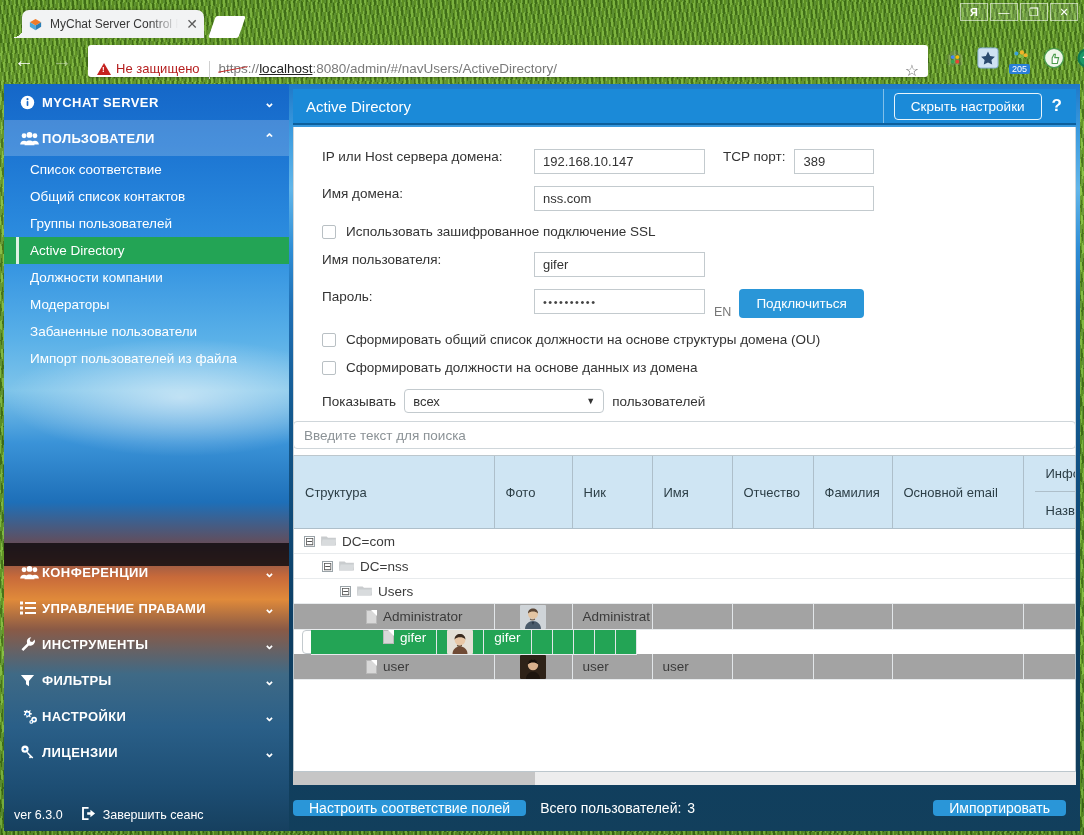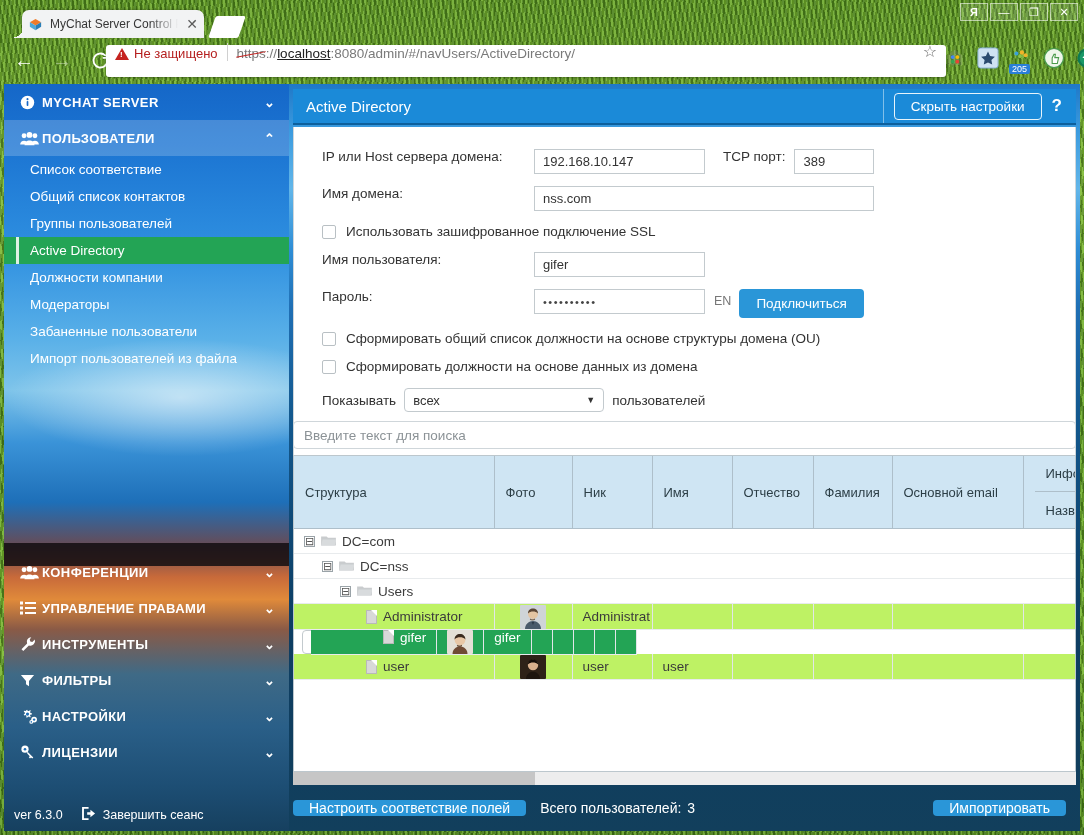--- a/index.html
+++ b/index.html
@@ -53,22 +53,22 @@
     font-family: "Liberation Sans", sans-serif;
   }
   .winbtn.ya { font-weight: bold; }
 
   .navbar { position: absolute; left: 0; top: 38px; width: 1084px; height: 46px; }
   .navicons { position:absolute; left: 10px; top: 8px; display:flex; align-items:center; gap: 10px; }
   .navicon { width: 28px; height: 28px; display:flex; align-items:center; justify-content:center;
              color: #fff; font-size: 20px; cursor: pointer; }
   .navicon.disabled { color: rgba(255,255,255,.45); }
   .omnibox {
-    position: absolute; left: 106px; top: 7px; width: 840px; height: 30px;
-    background: #fff; border-radius: 3px; display: flex; align-items: flex-end;
+    position: absolute; left: 88px; top: 7px; width: 840px; height: 30px;
+    background: #fff; border-radius: 3px; display: flex; align-items: flex-start;
     padding: 16px 9px; box-shadow: 0 1px 2px rgba(0,0,0,.25);
   }
   .notsecure { display:flex; align-items:center; gap:5px; color:#b51e1e; font-size:13px; white-space:nowrap; }
   .warntri { width: 0; height: 0; border-left: 7px solid transparent; border-right: 7px solid transparent;
              border-bottom: 12px solid #c5221f; position: relative; }
   .warntri::after { content:"!"; position:absolute; left:-2px; top:2px; font-size:8px; color:#fff; font-weight:bold; }
   .omnidiv { width: 1px; height: 18px; background: #d0d0d0; margin: 0 9px; }
   .url { font-size: 13.5px; color: #7a7a7a; white-space: nowrap; position: relative; }
   .url b { color: #202020; font-weight: normal; text-decoration: underline; }
   .url .scheme { position: relative; color:#7a7a7a; }
@@ -164,21 +164,21 @@
     height: 25px; border:1px solid #c3cace; border-radius: 0; background:#fff;
     font-size: 13px; color:#333; padding: 0 8px; font-family:"Liberation Sans", sans-serif;
     display:flex; align-items:center;
   }
   .inp.ip { width: 171px; }
   .inp.port { width: 80px; }
   .inp.domain { width: 340px; }
   .inp.user { width: 171px; }
   .inp.pass { width: 171px; letter-spacing: 1.5px; font-size: 11px; color:#444; }
   .sep-lab { font-size:13.5px; color:#333; margin: 0 9px 0 18px; }
-  .en-lab { font-size: 12.5px; color:#777; margin: 5px 8px 0 9px; }
+  .en-lab { font-size: 12.5px; color:#777; margin: 16px 8px 0 9px; }
   .btn-blue {
     background:#2a96d8; color:#fff; border:none; border-radius:4px;
     padding: 7px 17px; font-size:13.5px; cursor:pointer; font-family:"Liberation Sans", sans-serif;
   }
   .chkrow { display:flex; align-items:center; margin: 13px 0; }
   .chk {
     width: 14px; height: 14px; border:1px solid #b9c0c4; border-radius:2px;
     background:#fff; margin-right: 10px; flex:none; cursor:pointer;
   }
   .chklabel { font-size:13.5px; color:#333; }
@@ -210,21 +210,21 @@
   th.split { padding: 0; vertical-align: top; }
   .split-top, .split-bot {
     height: 36px; display:flex; align-items:center; padding: 0 11px;
   }
   .split-top { border-bottom:1px solid #aebfca; }
   table.grid td {
     border-right:1px solid #e2e6e9; border-bottom:1px solid #e8ebed;
     font-size:13.5px; color:#3b3b3b; height: 25px; padding: 0 10px; vertical-align: middle;
   }
   tr.node td { border-right: none; }
-  tr.leaf.yellow td { background:#bef264; }
+  tr.leaf.yellow td { background:#a3a3a3; }
   tr.leaf.sel td { background:#23a455; color:#fff; }
   .treecell { display:flex; align-items:center; gap: 6px; white-space:nowrap; }
   .expander {
     width: 11px; height: 11px; border:1px solid #9aa3a8; background:#fff;
     display:flex; align-items:center; justify-content:center;
     font-size: 11px; line-height: 9px; color:#555; flex:none; cursor:pointer;
   }
   .folder { width: 15px; height: 12px; flex:none; }
   .docico { width: 11px; height: 14px; background:#d8d8d8; border:1px solid #b9b9b9; flex:none; position:relative; }
   .docico::after { content:""; position:absolute; right:-1px; top:-1px; border:3px solid transparent; border-top-color:#fff; border-right-color:#fff; }

